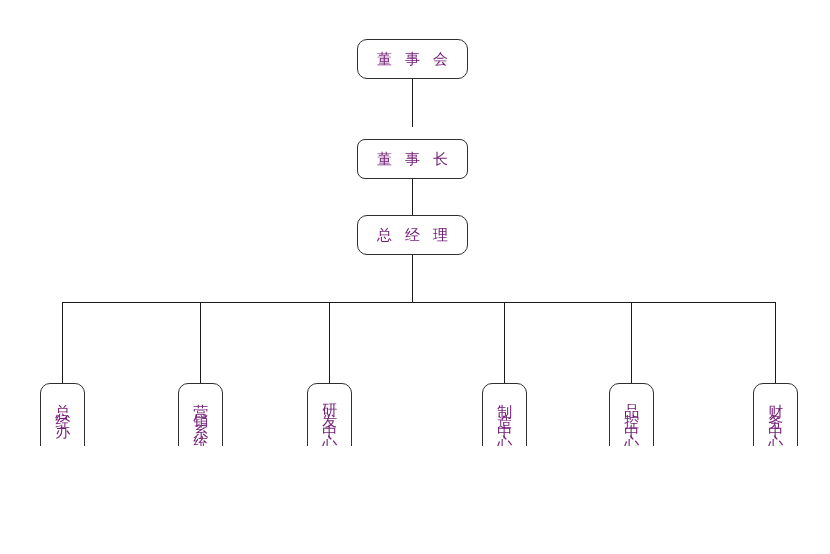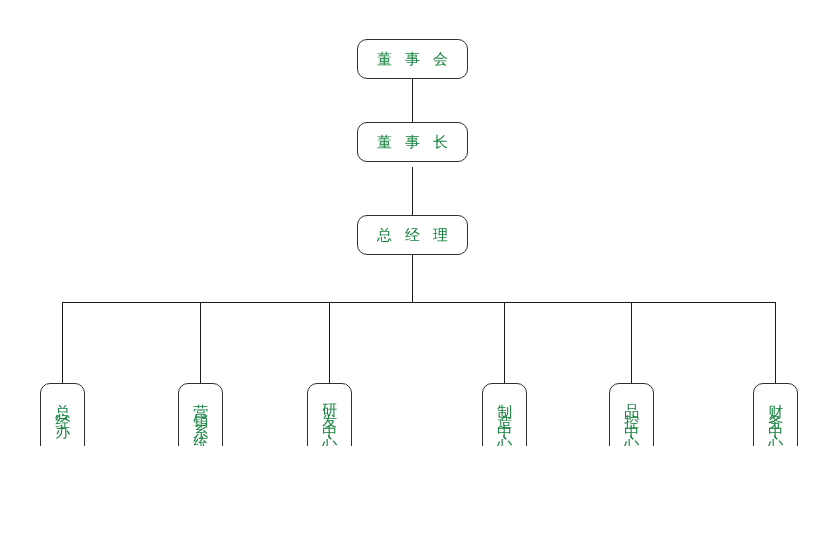--- a/index.html
+++ b/index.html
@@ -1,21 +1,21 @@
 <!DOCTYPE html>
 <html><head>
 <meta charset="utf-8">
 <style>
   html, body { margin: 0; padding: 0; background: #ffffff; }
   .canvas {
     position: relative;
     width: 830px;
     height: 446px;
     background: #ffffff;
-    color: #15803d;
+    color: #701a75;
     font-family: "DejaVu Sans", sans-serif;
     overflow: hidden;
     text-decoration: underline;
   }
   
   .vline { position: absolute; width: 1px; background: #1a1a1a; }
   .hline { position: absolute; height: 1px; background: #1a1a1a; }
   
   .hnode {
     position: absolute;
@@ -71,21 +71,21 @@
   <div class="vline" style="left:62px;  top:302px; height:81px;"></div>
   <div class="vline" style="left:200px; top:302px; height:81px;"></div>
   <div class="vline" style="left:329px; top:302px; height:81px;"></div>
   <div class="vline" style="left:504px; top:302px; height:81px;"></div>
   <div class="vline" style="left:631px; top:302px; height:81px;"></div>
   <div class="vline" style="left:775px; top:302px; height:81px;"></div>
 
   <div class="hnode" style="left:357px; top:39px;">
     <span class="hlabel">董事会</span>
   </div>
-  <div class="hnode" style="left:357px; top:122px;">
+  <div class="hnode" style="left:357px; top:139px;border-radius:8px;">
     <span class="hlabel">董事长</span>
   </div>
   <div class="hnode" style="left:357px; top:215px;align-items:center;">
     <span class="hlabel">总经理</span>
   </div>
 
   <div class="vnode" style="left:40px;">
     <span class="vlabel">总经办</span>
   </div>
   <div class="vnode" style="left:178px;">

